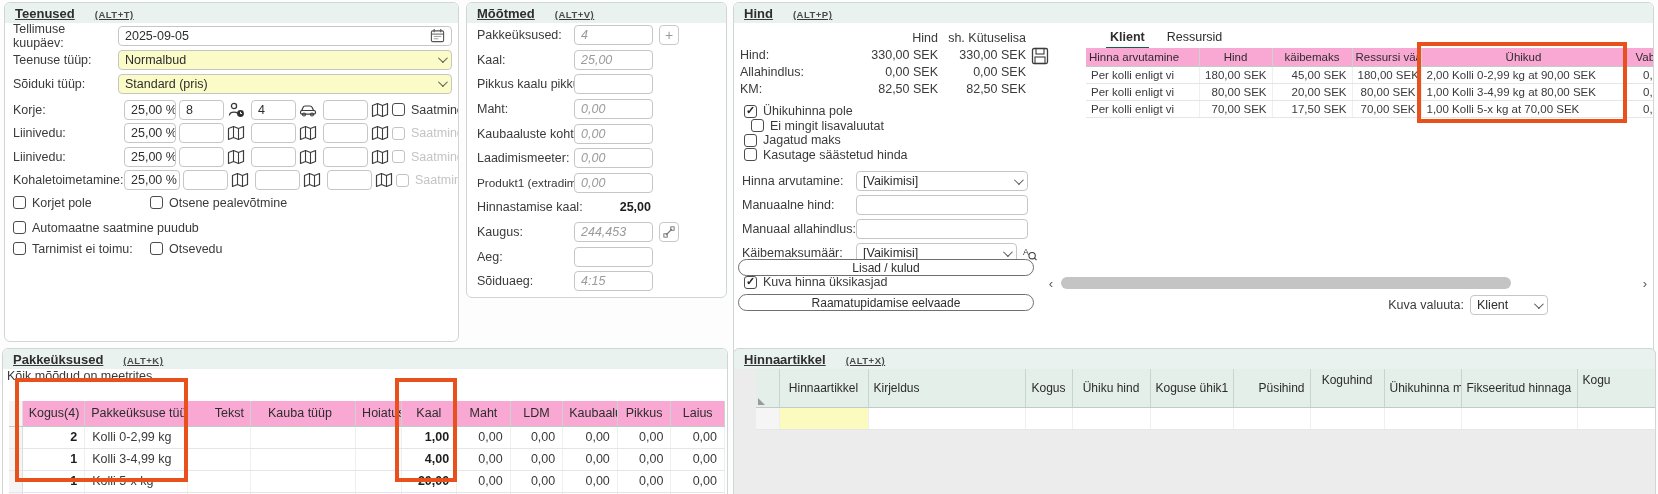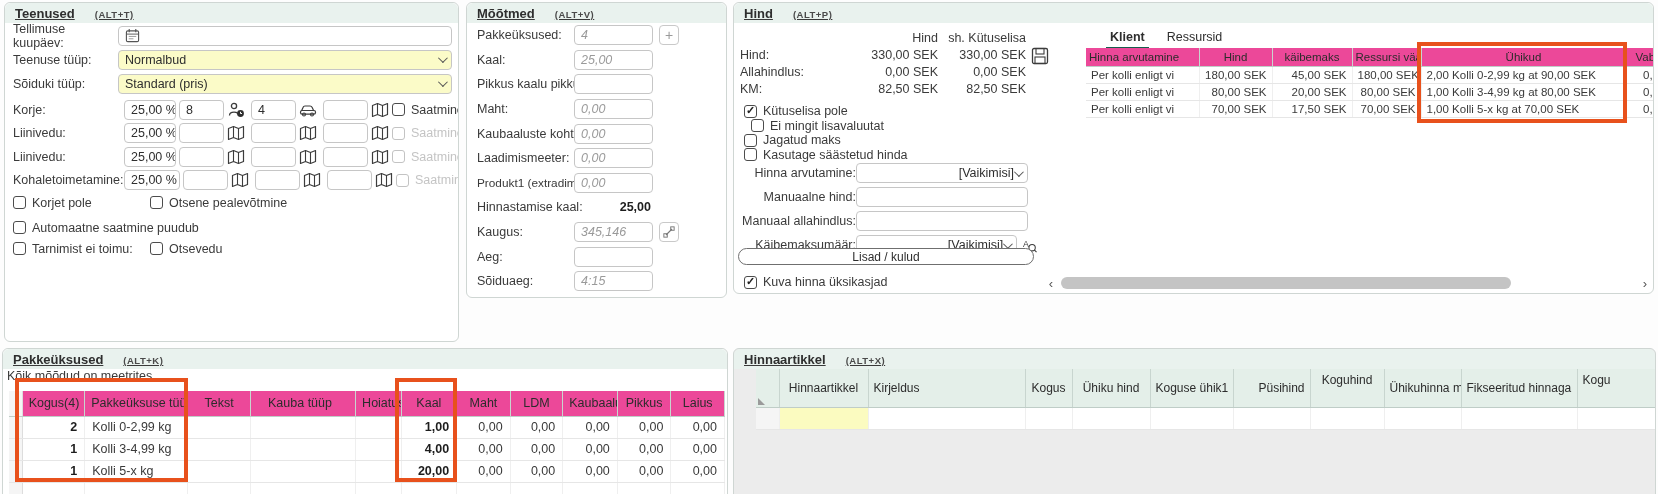--- a/index.html
+++ b/index.html
@@ -76,21 +76,21 @@
   .sum-num { justify-content:flex-end !important; white-space:nowrap; }
   .h-field { display:flex; align-items:center; height:20px; margin-bottom:4px; position:relative; }
   .h-field .lbl { width:118px; flex:none; padding-left:4px; }
   .h-field .inp { width:172px; }
 
   
   .tab { padding:2px 4px 3px 4px; margin-right:14px; color:#2e2e2e; cursor:pointer; }
   .tab.active { font-weight:bold; border-bottom:3px solid #185c4c; }
   table { border-collapse:collapse; table-layout:fixed; }
   .grid-tbl th {
-    background:#ec4899; font-weight:normal; color:#2c2c2c; text-align:center;
+    background:#f9a8d4; font-weight:normal; color:#2c2c2c; text-align:center;
     border-bottom:1px solid #bfcdc7; border-right:1px solid #c8d5cf;
     overflow:hidden; white-space:nowrap;
   }
   .grid-tbl td {
     border-bottom:1px solid #e6e6e6; border-right:1px solid #efefef;
     overflow:hidden; white-space:nowrap; background:#fff;
   }
   .hind-tbl { font-size:11.5px; }
   .hind-tbl th { height:18px; padding:0 3px; }
   .hind-tbl td { height:17px; padding:0 5px; }
@@ -121,20 +121,21 @@
 
 <div class="panel" style="left:4px; top:2px; width:455px; height:340px;">
   <div class="panel-header">
     <span class="panel-title">Teenused</span>
     <span class="panel-shortcut">(ALT+T)</span>
   </div>
 
   <div class="f-row">
     <span class="f-label">Tellimuse kuupäev:</span>
     <div class="inp f-ctrl">
+      <span class="flex1">2025-09-05</span>
       <svg class="ic" width="15" height="15" viewBox="0 0 16 16">
         <rect x="1.5" y="3" width="13" height="11.5" rx="1.5" fill="none" stroke="#555" stroke-width="1.2"></rect>
         <line x1="4.5" y1="1" x2="4.5" y2="4.5" stroke="#555" stroke-width="1.2"></line>
         <line x1="11.5" y1="1" x2="11.5" y2="4.5" stroke="#555" stroke-width="1.2"></line>
         <line x1="1.5" y1="6.5" x2="14.5" y2="6.5" stroke="#555" stroke-width="1"></line>
         <line x1="4" y1="9" x2="12" y2="9" stroke="#999" stroke-width="1"></line>
         <line x1="4" y1="11.5" x2="9" y2="11.5" stroke="#999" stroke-width="1"></line>
       </svg>
     </div>
   </div>
@@ -381,21 +382,21 @@
         <span class="flex1">0,00</span>
       </div>
   </div>
   <div class="m-row">
     <span class="m-label">Hinnastamise kaal:</span>
     <span class="m-static">25,00</span>
   </div>
   <div class="m-row">
     <span class="m-label">Kaugus:</span>
     <div class="inp ghost m-inp">
-        <span class="flex1">345,146</span>
+        <span class="flex1">244,453</span>
       </div>
     <span class="sq-btn">
       <svg class="ic" width="12" height="12" viewBox="0 0 14 14">
         <line x1="3.5" y1="10.5" x2="10.5" y2="3.5" stroke="#777" stroke-width="1.3"></line>
         <rect x="1" y="9" width="4" height="4" fill="none" stroke="#777" stroke-width="1.1"></rect>
         <rect x="9" y="1" width="4" height="4" fill="none" stroke="#777" stroke-width="1.1"></rect>
       </svg>
     </span>
   </div>
   <div class="m-row">
@@ -405,21 +406,21 @@
       </div>
   </div>
   <div class="m-row">
     <span class="m-label">Sõiduaeg:</span>
     <div class="inp ghost m-inp">
         <span class="flex1">4:15</span>
       </div>
   </div>
 </div>
 
-<div class="panel" style="left:733px; top:2px; width:921px; height:292px;">
+<div class="panel" style="left:733px; top:2px; width:921px; height:404px;">
   <div class="panel-header">
     <span class="panel-title">Hind</span>
     <span class="panel-shortcut">(ALT+P)</span>
   </div>
 
   <div class="sum-grid" style="position:absolute; left:6px; top:26px;">
     <div></div>
     <div class="sum-num">Hind</div>
     <div class="sum-num">sh. Kütuselisa</div>
     <div>Hind:</div>
@@ -434,37 +435,37 @@
   </div>
   <svg class="ic" width="18" height="18" viewBox="0 0 18 18" style="position:absolute; left:297px; top:44px;">
     <rect x="1.5" y="1.5" width="15" height="15" rx="1.5" fill="none" stroke="#3c3c3c" stroke-width="1.3"></rect>
     <rect x="5" y="1.5" width="8" height="5.5" fill="none" stroke="#3c3c3c" stroke-width="1.1"></rect>
     <rect x="4" y="10" width="10" height="6.5" fill="none" stroke="#3c3c3c" stroke-width="1.1"></rect>
   </svg>
 
   <div style="position:absolute; left:10px; top:101px;">
     <div style="display:flex; align-items:center; height:14.5px;">
       <span class="cb checked"></span>
-      <span class="cb-label">Kütuselisa pole</span>
+      <span class="cb-label">Ühikuhinna pole</span>
     </div>
     <div style="display:flex; align-items:center; height:14.5px;margin-left:7px;">
       <span class="cb"></span>
       <span class="cb-label">Ei mingit lisavaluutat</span>
     </div>
     <div style="display:flex; align-items:center; height:14.5px;">
       <span class="cb"></span>
       <span class="cb-label">Jagatud maks</span>
     </div>
     <div style="display:flex; align-items:center; height:14.5px;">
       <span class="cb"></span>
       <span class="cb-label">Kasutage säästetud hinda</span>
     </div>
   </div>
 
-  <div style="position:absolute; left:4px; top:160px; width:300px;text-align:right;">
+  <div style="position:absolute; left:4px; top:168px; width:300px;">
     <div class="h-field">
       <span class="lbl">Hinna arvutamine:</span>
       <div class="inp" style="width:172px;">
         <span class="flex1">[Vaikimisi]</span>
         <span class="chev"></span>
       </div>
     </div>
     <div class="h-field">
       <span class="lbl">Manuaalne hind:</span>
       <div class="inp" style="width:172px;">
@@ -484,21 +485,21 @@
         <span class="chev"></span>
       </div>
       <svg class="ic" width="17" height="17" viewBox="0 0 18 18" style="margin-left:5px;">
         <text x="1" y="11" font-size="10" fill="#3c3c3c" font-family="Liberation Sans, sans-serif">A</text>
         <circle cx="11.5" cy="11.5" r="3.6" fill="none" stroke="#3c3c3c" stroke-width="1.2"></circle>
         <line x1="14" y1="14" x2="16.5" y2="16.5" stroke="#3c3c3c" stroke-width="1.3"></line>
       </svg>
     </div>
   </div>
 
-  <div class="pill" style="position:absolute; left:4px; top:245px; width:296px;">
+  <div class="pill" style="position:absolute; left:4px; top:256px; width:296px;">
     <span>Lisad / kulud</span>
   </div>
   <div style="position:absolute; left:10px; top:272px; display:flex; align-items:center;">
     <span class="cb checked"></span>
     <span class="cb-label">Kuva hinna üksikasjad</span>
   </div>
   <div class="pill" style="position:absolute; left:4px; top:291px; width:296px;">
     <span>Raamatupidamise eelvaade</span>
   </div>
 
@@ -567,21 +568,21 @@
       <span class="chev"></span>
     </div>
   </div>
 </div>
 
 <div class="panel" style="left:2px; top:348px; width:726px; height:160px; border-bottom-left-radius:0; border-bottom-right-radius:0;">
   <div class="panel-header">
     <span class="panel-title">Pakkeüksused</span>
     <span class="panel-shortcut">(ALT+K)</span>
   </div>
-  <div style="padding:0 0 8px 4px; font-size:12.5px;">Kõik mõõdud on meetrites</div>
+  <div style="padding:0 0 18px 4px; font-size:12.5px;">Kõik mõõdud on meetrites</div>
 
   <table class="grid-tbl pak-tbl" style="width:716px; margin-left:6px;">
     <colgroup>
       <col style="width:13px">
         <col style="width:62px">
         <col style="width:102px">
         <col style="width:62px">
       <col style="width:104px">
         <col style="width:45px">
         <col style="width:55px">
@@ -589,21 +590,21 @@
       <col style="width:52px">
         <col style="width:54px">
         <col style="width:53px">
         <col style="width:53px">
     </colgroup>
     <tbody>
         <tr>
       <th class="gut"></th>
       <th class="num">Kogus(4)</th>
       <th style="text-align:left;">Pakkeüksuse tüü</th>
-      <th style="text-align:center;">Tekst</th>
+      <th style="text-align:right;">Tekst</th>
       <th style="text-align:left;padding-left:17px;">Kauba tüüp</th>
       <th style="text-align:left;">Hoiatus</th>
       <th class="num">Kaal</th>
       <th class="num">Maht</th>
       <th class="num">LDM</th>
       <th class="num">Kaubaalu</th>
       <th class="num">Pikkus</th>
       <th class="num">Laius</th>
     </tr>
     <tr>

